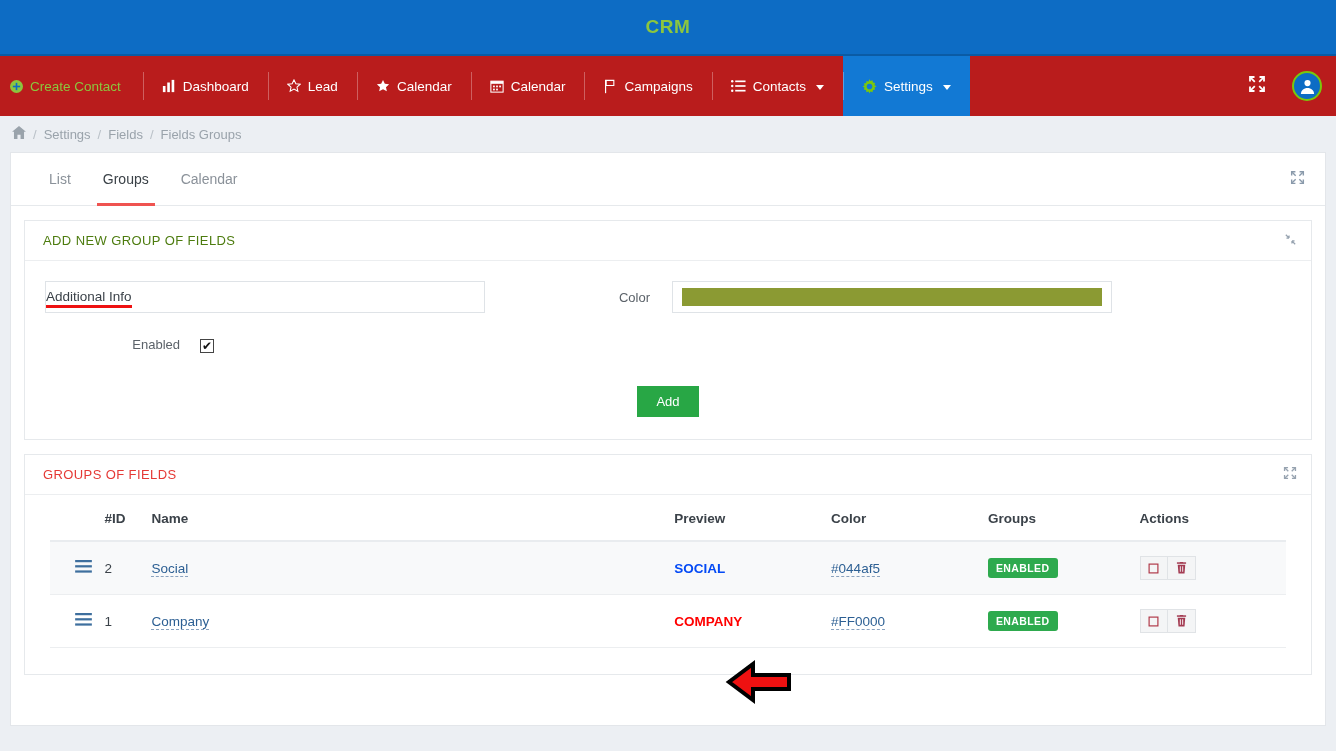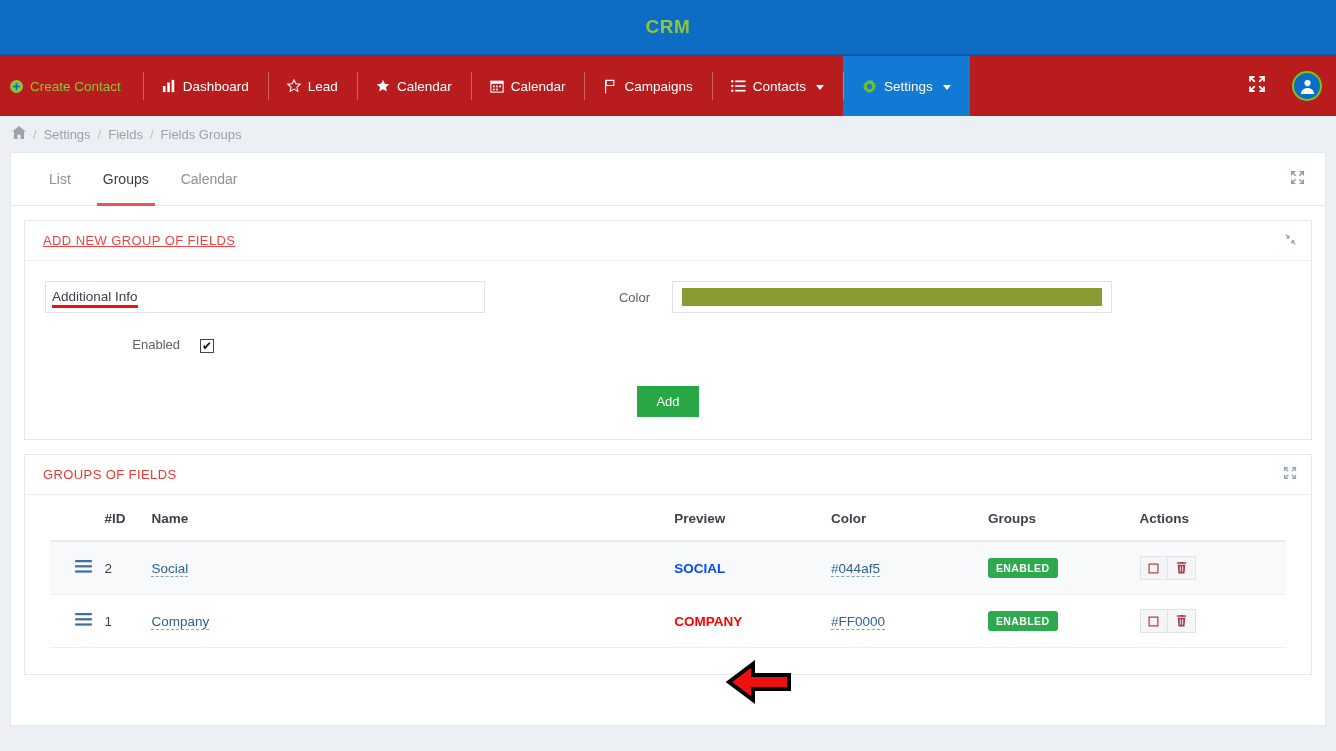--- a/index.html
+++ b/index.html
@@ -125,38 +125,38 @@
   .panel-head {
     height: 40px;
     display: flex; align-items: center;
     padding: 0 14px 0 18px;
     border-bottom: 1px solid #eceef0;
   }
   .panel-title {
     font-size: 13px;
     letter-spacing: .4px;
   }
-  .panel-title.green { color: #ef4444; text-decoration: underline; }
+  .panel-title.green { color: #4d7c0f; }
   .panel-title.red { color: #e53935; }
   .panel-head .tool { margin-left: auto; cursor: pointer; }
 
   
   .form-body { padding: 20px 0 22px 0; position: relative; }
   .form-row { display: flex; align-items: flex-start; }
   .fcol { display: flex; align-items: flex-start; }
   .flabel {
     font-size: 13px; color: #5b6269;
     text-align: right;
     padding-top: 9px;
   }
   .ctrl-input {
     height: 32px;
     border: 1px solid #dfe3e7;
     background: #fff;
-    padding: 0 6px;
+    padding: 0 0;
     font-size: 13.5px;
     color: #3b4249;
     display: flex; align-items: center;
   }
   .underlined {
     position: relative;
     display: inline-block;
     padding-bottom: 2px;
   }
   .underlined::after {

